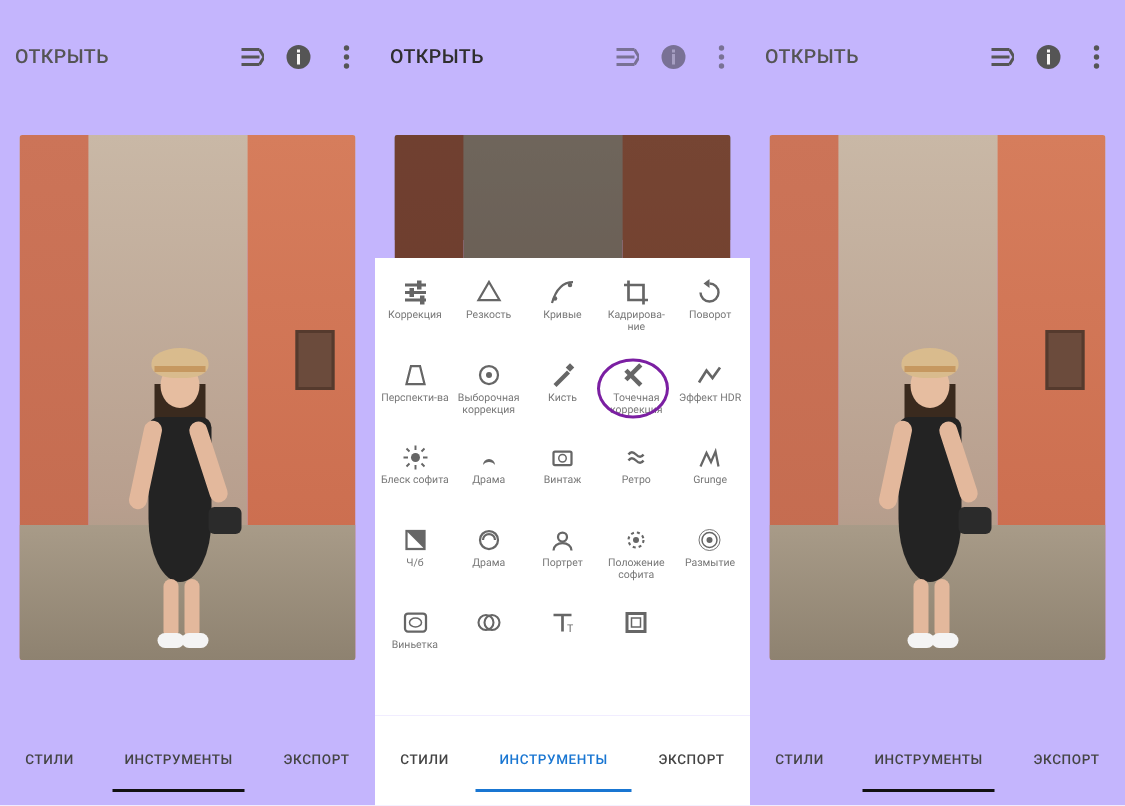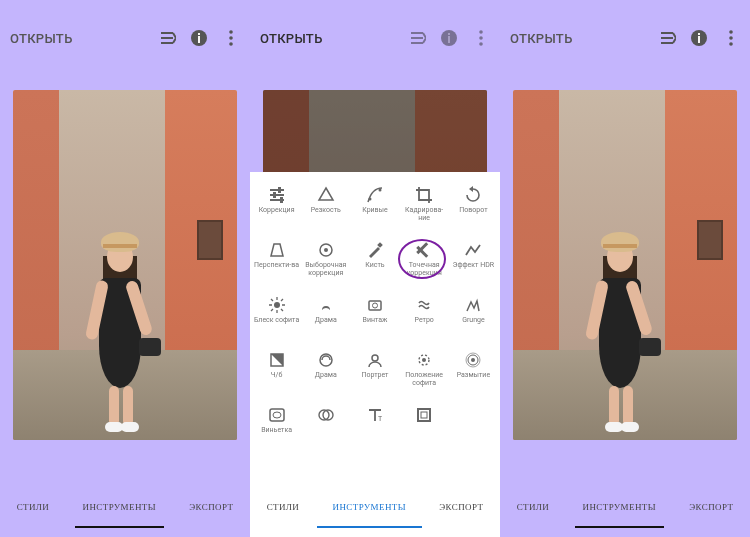--- a/index.html
+++ b/index.html
@@ -6,21 +6,21 @@
   body { margin: 0; padding: 0; font-family: -apple-system, Roboto, Arial, sans-serif; background: #ffffff; width: 750px; height: 537px; overflow: hidden; display: flex; }
   .screen { width: 250px; height: 537px; background: #c4b5fd; position: relative; display: flex; flex-direction: column; }
   .topbar { height: 76px; display: flex; align-items: center; justify-content: space-between; padding: 0 10px; }
   .topbar .title { font-size: 13px; font-weight: 500; color: #555; letter-spacing: 0.3px; }
   .topbar .icons { display: flex; gap: 14px; align-items: center; }
   .icon18 { width: 18px; height: 18px; fill: #555; }
   .icon-dim { opacity: 0.5; }
   .canvas { flex: 1; display: flex; align-items: flex-start; justify-content: center; padding: 14px 12px 0; }
   .photo { width: 224px; height: 350px; border-radius: 2px; overflow: hidden; position: relative; }
   .bottombar { height: 60px; display: flex; align-items: center; justify-content: space-around; position: relative; }
-  .tab { font-size: 9px; letter-spacing: 0.4px; color: #444; font-weight: 500; position: relative; padding: 6px 4px; font-family: Liberation Serif, serif; }
+  .tab { font-size: 9px; letter-spacing: 0.4px; color: #444; font-weight: 500; position: relative; padding: 6px 4px; }
   .tab.active::after { content: ""; position: absolute; left: -4px; right: -4px; bottom: -10px; height: 2px; background: #111; }
   .tab.active-blue { color: #1976d2; }
   .tab.active-blue::after { content: ""; position: absolute; left: -12px; right: -12px; bottom: -10px; height: 2px; background: #1976d2; }
   
   .screen.dim .topbar, .screen.dim .canvas { filter: brightness(0.55); }
   .screen.dim .canvas { pointer-events: none; }
   
   .tools-panel {
     position: absolute; left: 0; right: 0; bottom: 60px; top: 172px;
     background: #ffffff; overflow: hidden;

